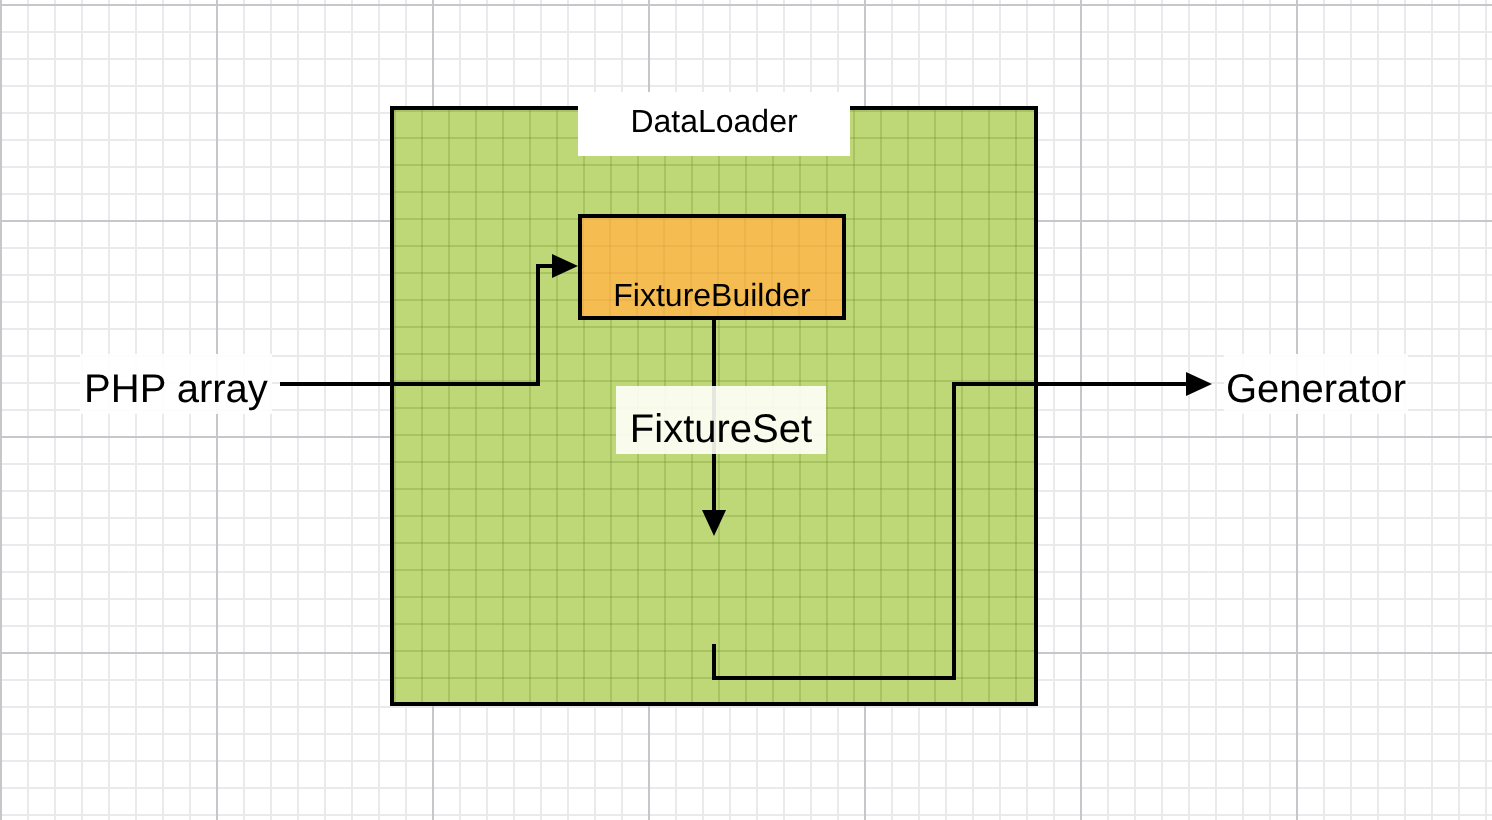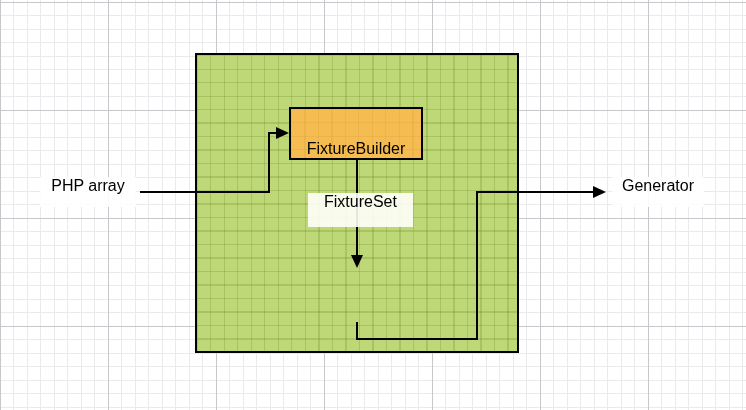--- a/index.html
+++ b/index.html
@@ -83,23 +83,23 @@
     width: 746px;
     height: 410px;
     z-index: 3;
     pointer-events: none;
   }
 
   
   .float-label {
     position: absolute;
     display: flex;
-    align-items: flex-start;
+    align-items: flex-end;
     justify-content: center;
-    font-size: 16px;
+    font-size: 20px;
     color: #000000;
     white-space: nowrap;
   }
   .label-fixture-set {
     left: 308px;
     top: 193px;
     width: 105px;
     height: 34px;
     background: rgba(255,255,250,0.90);
     z-index: 4;
@@ -137,20 +137,23 @@
     <polygon points="357,268 351,255 363,255" fill="#000000"></polygon>
 
     <path d="M 357 322 L 357 339 L 477 339 L 477 192 L 595 192" fill="none" stroke="#000000" stroke-width="2"></path>
     <polygon points="606,192 593,186 593,198" fill="#000000"></polygon>
   </svg>
 
   <div class="node node-fixture-builder">
     <span>FixtureBuilder</span>
   </div>
 
+  <div class="container-title">
+    <span>DataLoader</span>
+  </div>
 
   <div class="float-label label-fixture-set">
     <span>FixtureSet</span>
   </div>
 
   <div class="float-label label-php-array">
     <span>PHP array</span>
   </div>
   <div class="float-label label-object-set">
     <span>Generator</span>

